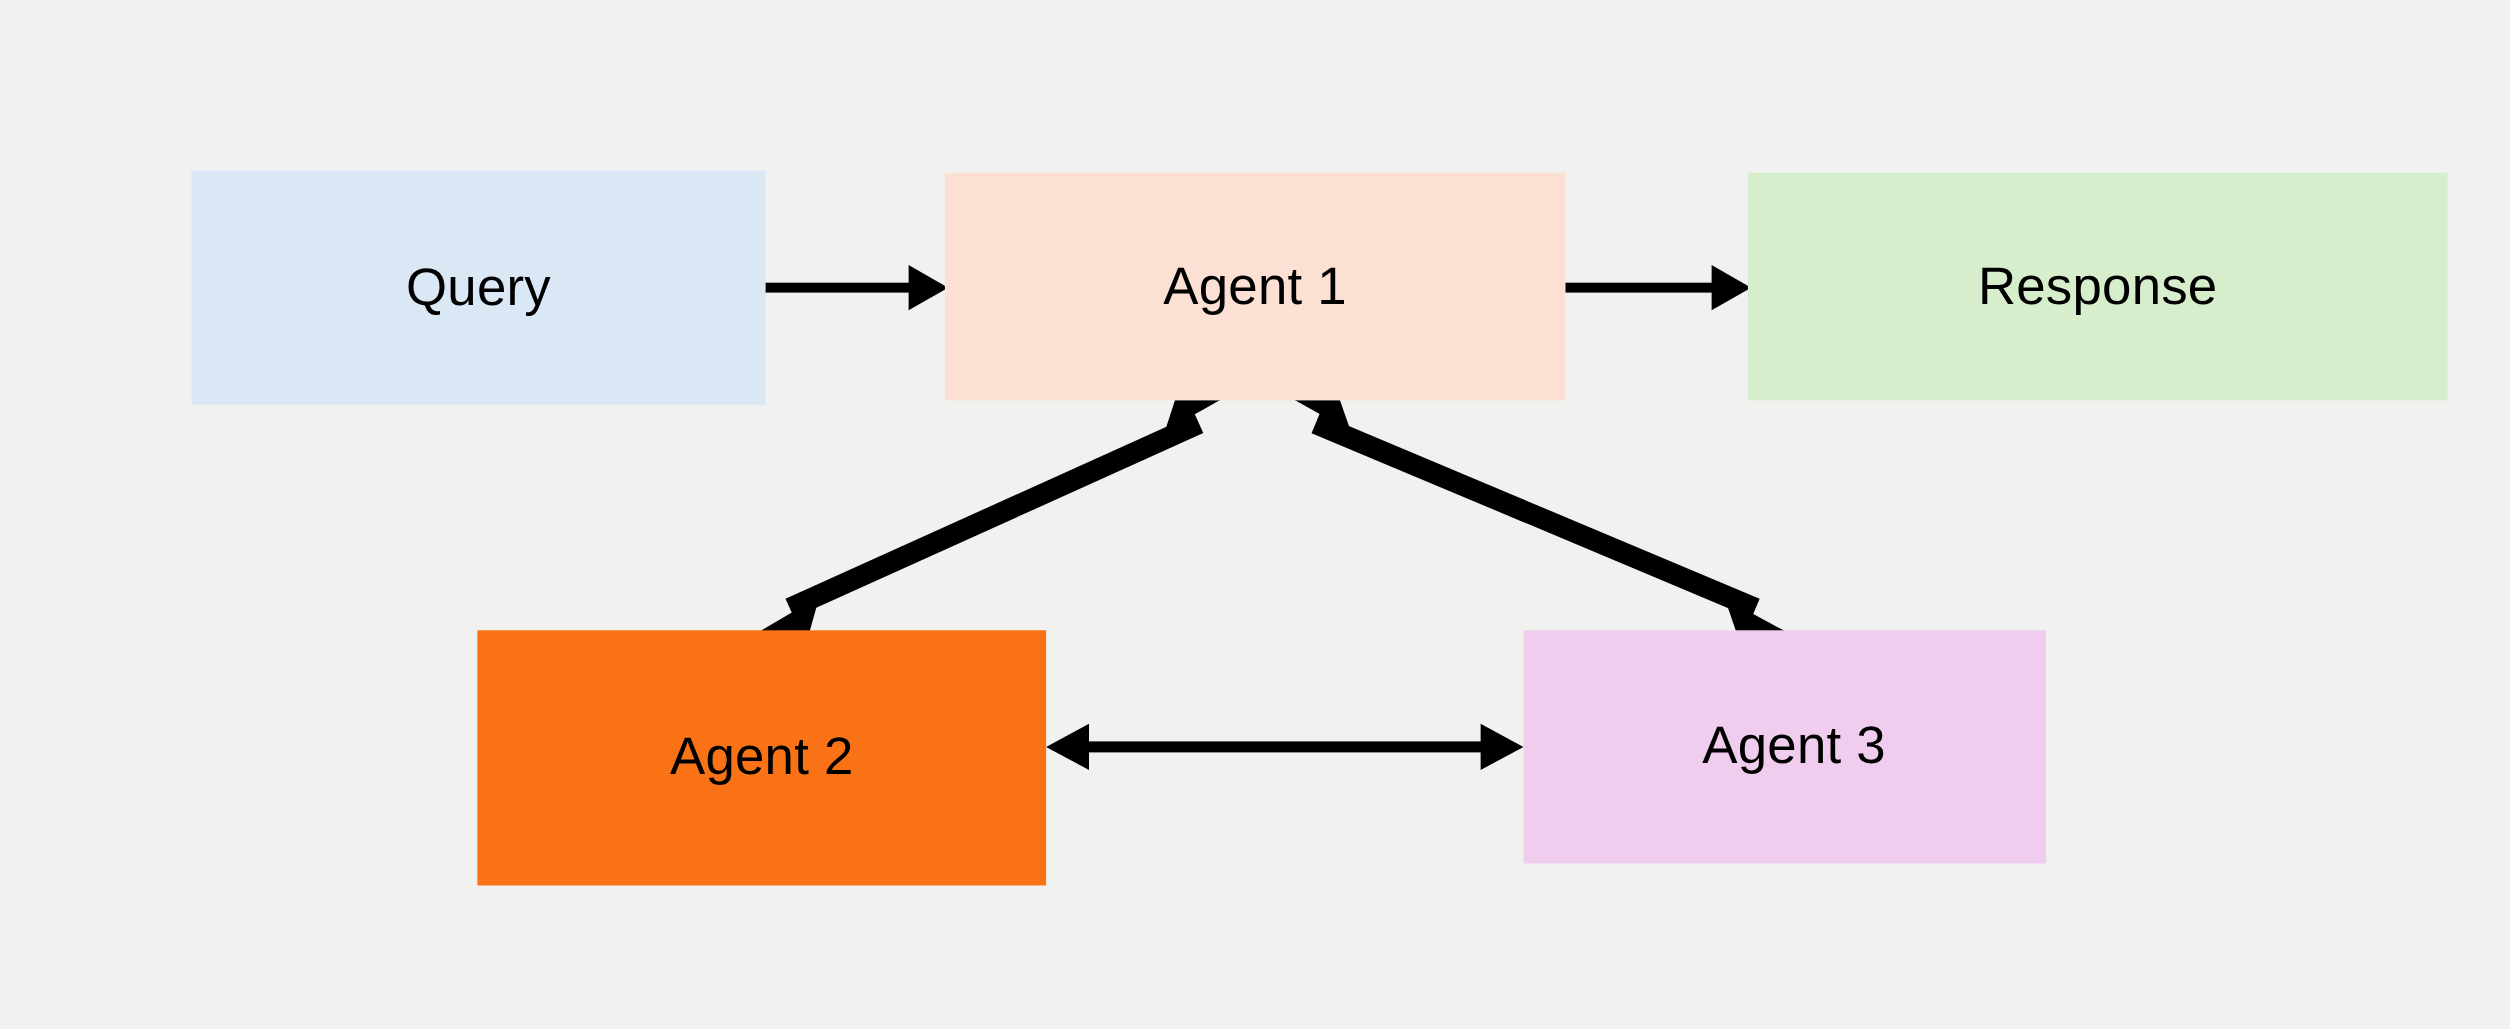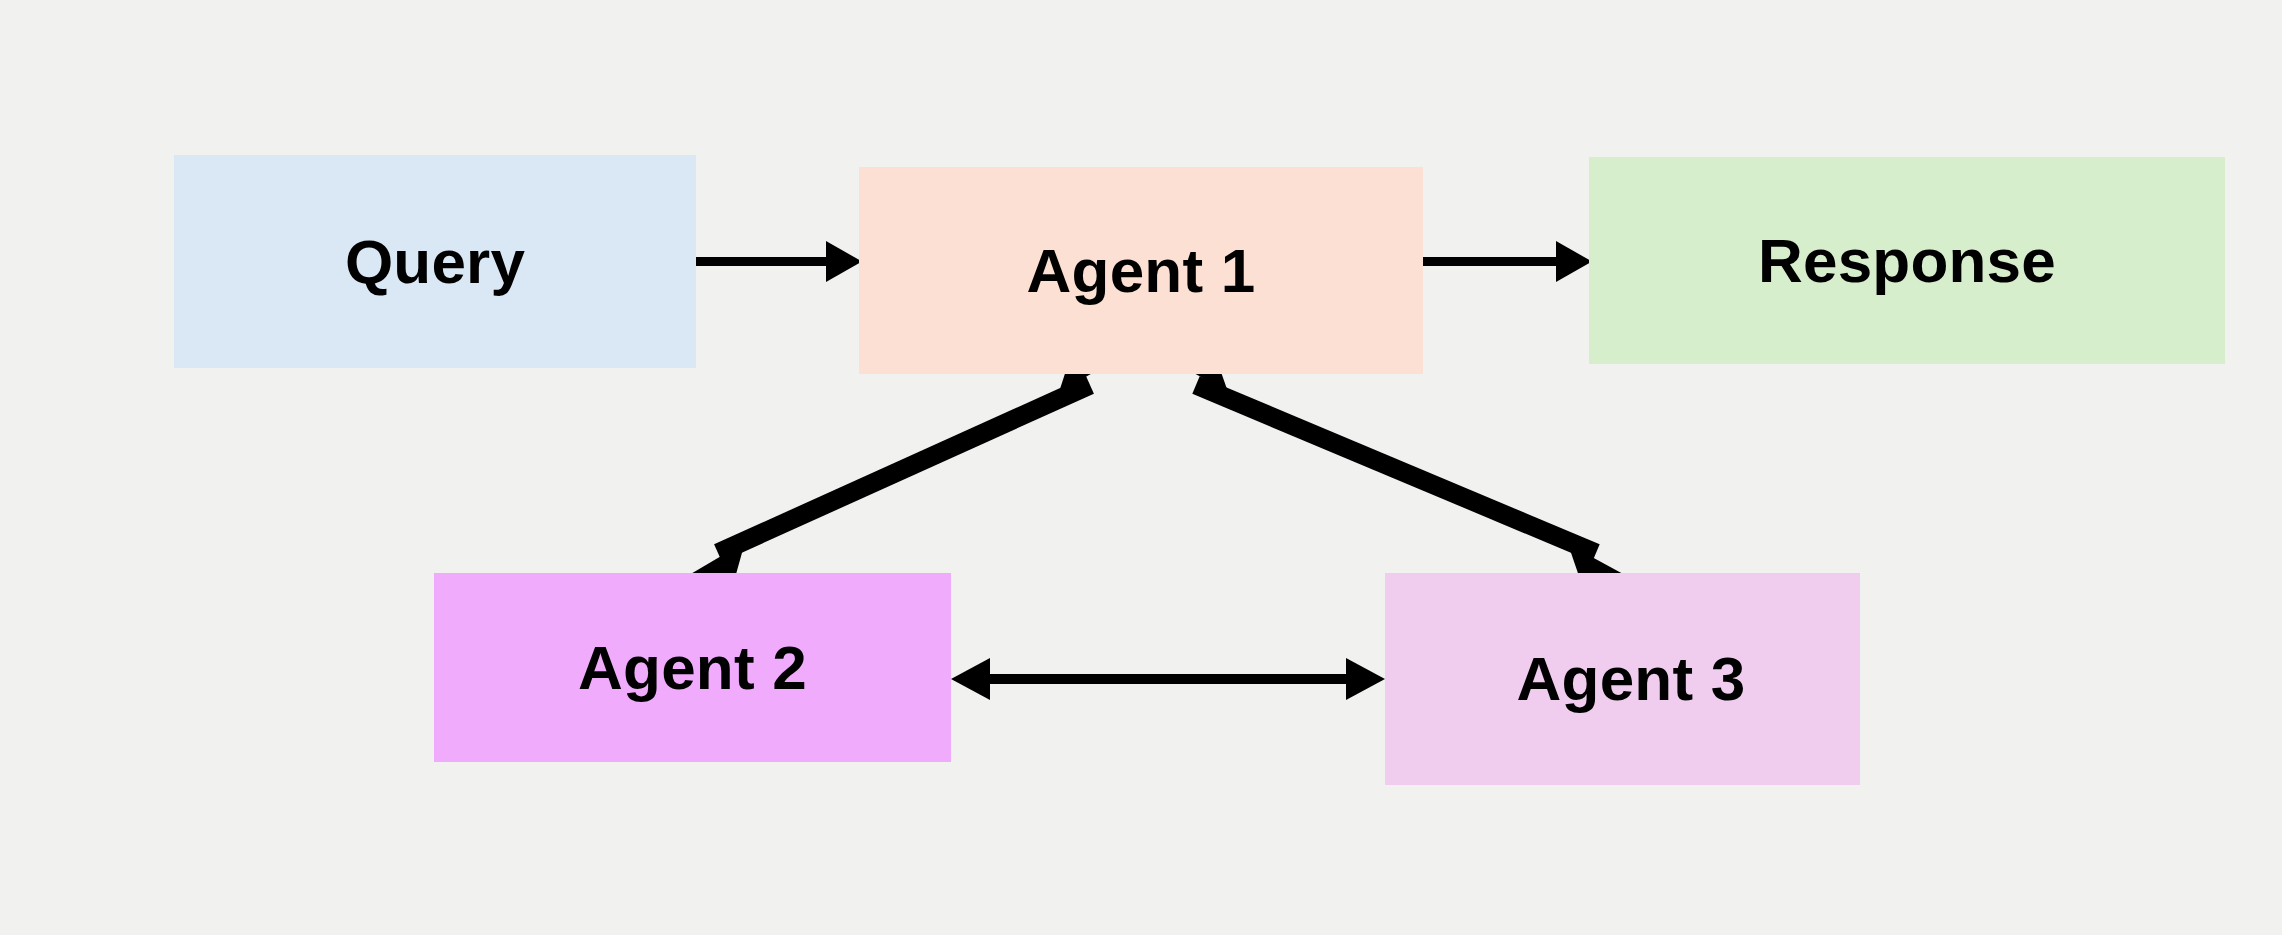--- a/index.html
+++ b/index.html
@@ -29,22 +29,22 @@
   .node {
     position: absolute;
     display: flex;
     align-items: center;
     justify-content: center;
     box-sizing: border-box;
     z-index: 2;
   }
   .node-label {
     font-family: "Liberation Sans", sans-serif;
-    font-size: 62px;
-    font-weight: 700;
+    font-size: 48px;
+    font-weight: 400;
     color: #000000;
     line-height: 1;
     letter-spacing: 0.2px;
     white-space: nowrap;
   }
   #node-query   { left: 174px;  top: 155px; width: 522px; height: 213px; }
   #node-agent1  { left: 859px;  top: 157px; width: 564px; height: 207px; }
   #node-response{ left: 1589px; top: 157px; width: 563px; height: 207px; }
   #node-agent2  { left: 434px;  top: 573px; width: 517px; height: 212px; }
   #node-agent3  { left: 1385px; top: 573px; width: 475px; height: 212px; padding-left: 17px; }
@@ -82,29 +82,29 @@
       <rect x="985" y="674" width="365" height="10" fill="#000000"></rect>
       <polygon points="951,679 990,658 990,700" fill="#000000"></polygon>
       <polygon points="1385,679 1346,658 1346,700" fill="#000000"></polygon>
     </g>
   </svg>
 
   <div class="node" id="node-query" style="background: rgb(218, 232, 246); left: 174px; top: 155px; width: 522px; height: 213px;">
     <span class="node-label">Query</span>
   </div>
 
-  <div class="node" id="node-agent1" style="background: rgb(251, 224, 211); left: 859px; top: 157px; width: 564px; height: 207px; margin-top: 10px;">
+  <div class="node" id="node-agent1" style="background: rgb(251, 224, 211); left: 859px; top: 157px; width: 564px; height: 207px;">
     <span class="node-label">Agent 1</span>
   </div>
 
   <div class="node" id="node-response" style="background: rgb(215, 238, 205); left: 1589px; top: 157px; width: 636px; height: 207px;">
     <span class="node-label">Response</span>
   </div>
 
-  <div class="node" id="node-agent2" style="background: #f0abfc; left: 434px; top: 573px; width: 517px; height: 189px;">
+  <div class="node" id="node-agent2" style="background: #f97316; left: 434px; top: 573px; width: 517px; height: 232px;">
     <span class="node-label">Agent 2</span>
   </div>
 
   <div class="node" id="node-agent3" style="background: rgb(240, 205, 238); left: 1385px; top: 573px; width: 475px; height: 212px;">
     <span class="node-label">Agent 3</span>
   </div>
 
 </div>
 
 </body></html>

